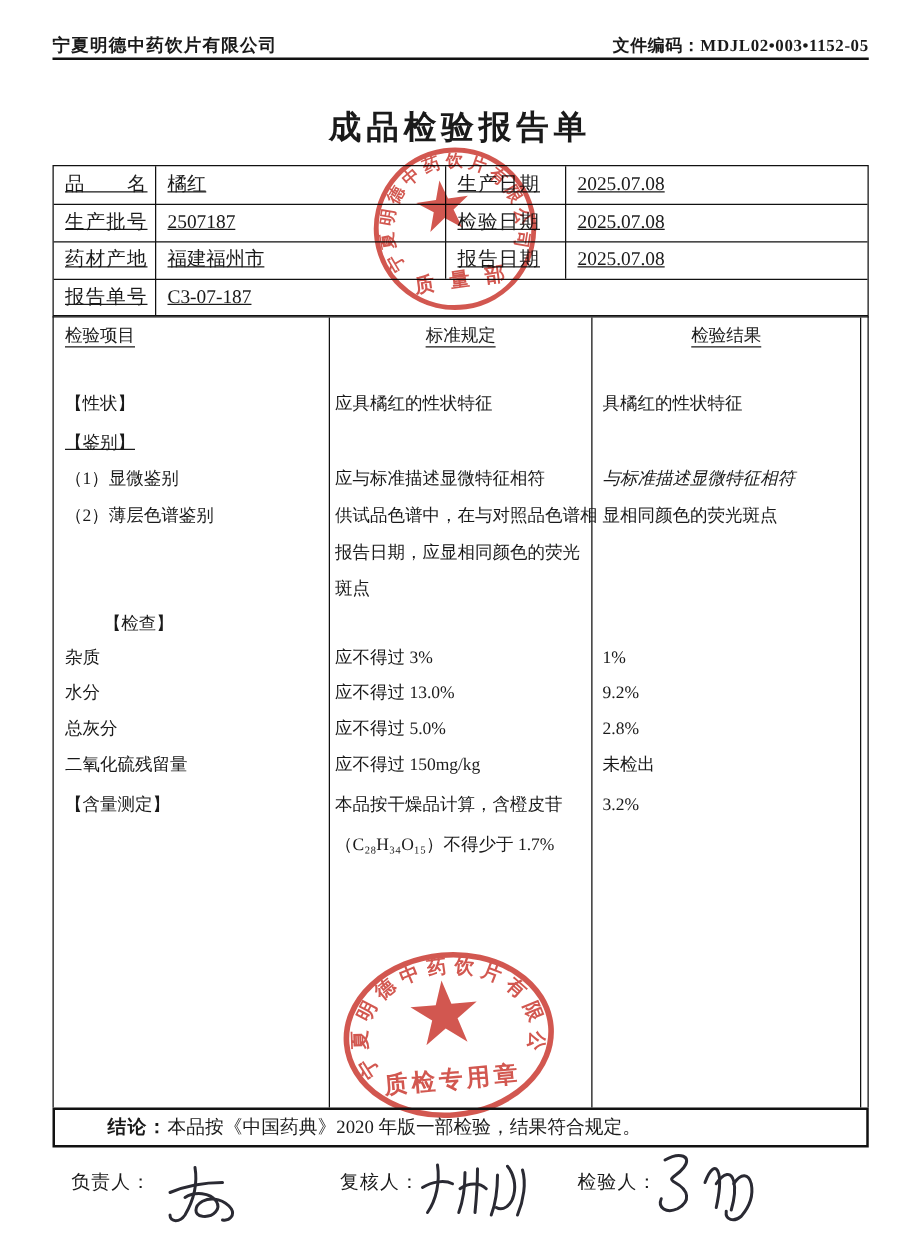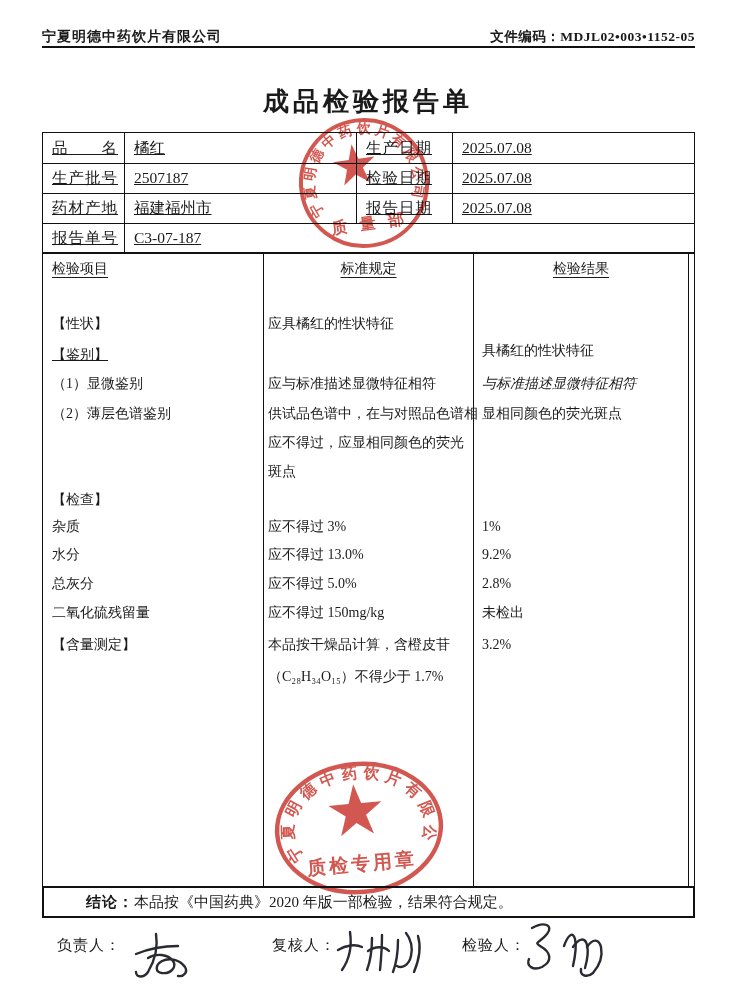--- a/index.html
+++ b/index.html
@@ -98,36 +98,36 @@
     <div class="line" style="left:220px;top:0;width:1px;height:100%;"></div>
     <div class="line" style="left:430px;top:0;width:1px;height:100%;"></div>
     <div class="line" style="left:645px;top:0;width:1px;height:100%;"></div>
 
     <div class="mt-head" style="left:9px;">检验项目</div>
     <div class="mt-head" style="left:221px;width:209px;text-align:center;"><span>标准规定</span></div>
     <div class="mt-head" style="left:431px;width:214px;text-align:center;"><span>检验结果</span></div>
 
     <div class="mt-line c1" style="top:61px;">【性状】</div>
     <div class="mt-line c2" style="top:61px;">应具橘红的性状特征</div>
-    <div class="mt-line c3" style="top:61px;margin-top:27px;">具橘红的性状特征</div>
+    <div class="mt-line c3" style="top:61px;">具橘红的性状特征</div>
 
     <div class="mt-line c1" style="top:92px;text-decoration:underline;">【鉴别】</div>
 
     <div class="mt-line c1" style="top:121px;">（1）显微鉴别</div>
     <div class="mt-line c2" style="top:121px;">应与标准描述显微特征相符</div>
     <div class="mt-line c3" style="top:121px;font-style:italic;">与标准描述显微特征相符</div>
 
     <div class="mt-line c1" style="top:151px;">（2）薄层色谱鉴别</div>
     <div class="mt-line c2" style="top:151px;">供试品色谱中，在与对照品色谱相</div>
     <div class="mt-line c3" style="top:151px;">显相同颜色的荧光斑点</div>
 
-    <div class="mt-line c2" style="top:180px;">应不得过，应显相同颜色的荧光</div>
+    <div class="mt-line c2" style="top:180px;">报告日期，应显相同颜色的荧光</div>
     <div class="mt-line c2" style="top:209px;">斑点</div>
 
-    <div class="mt-line c1" style="top:237px;">【检查】</div>
+    <div class="mt-line c1" style="top:237px;margin-left:31px;">【检查】</div>
 
     <div class="mt-line c1" style="top:264px;">杂质</div>
     <div class="mt-line c2" style="top:264px;">应不得过 3%</div>
     <div class="mt-line c3" style="top:264px;">1%</div>
 
     <div class="mt-line c1" style="top:292px;">水分</div>
     <div class="mt-line c2" style="top:292px;">应不得过 13.0%</div>
     <div class="mt-line c3" style="top:292px;">9.2%</div>
 
     <div class="mt-line c1" style="top:321px;">总灰分</div>

